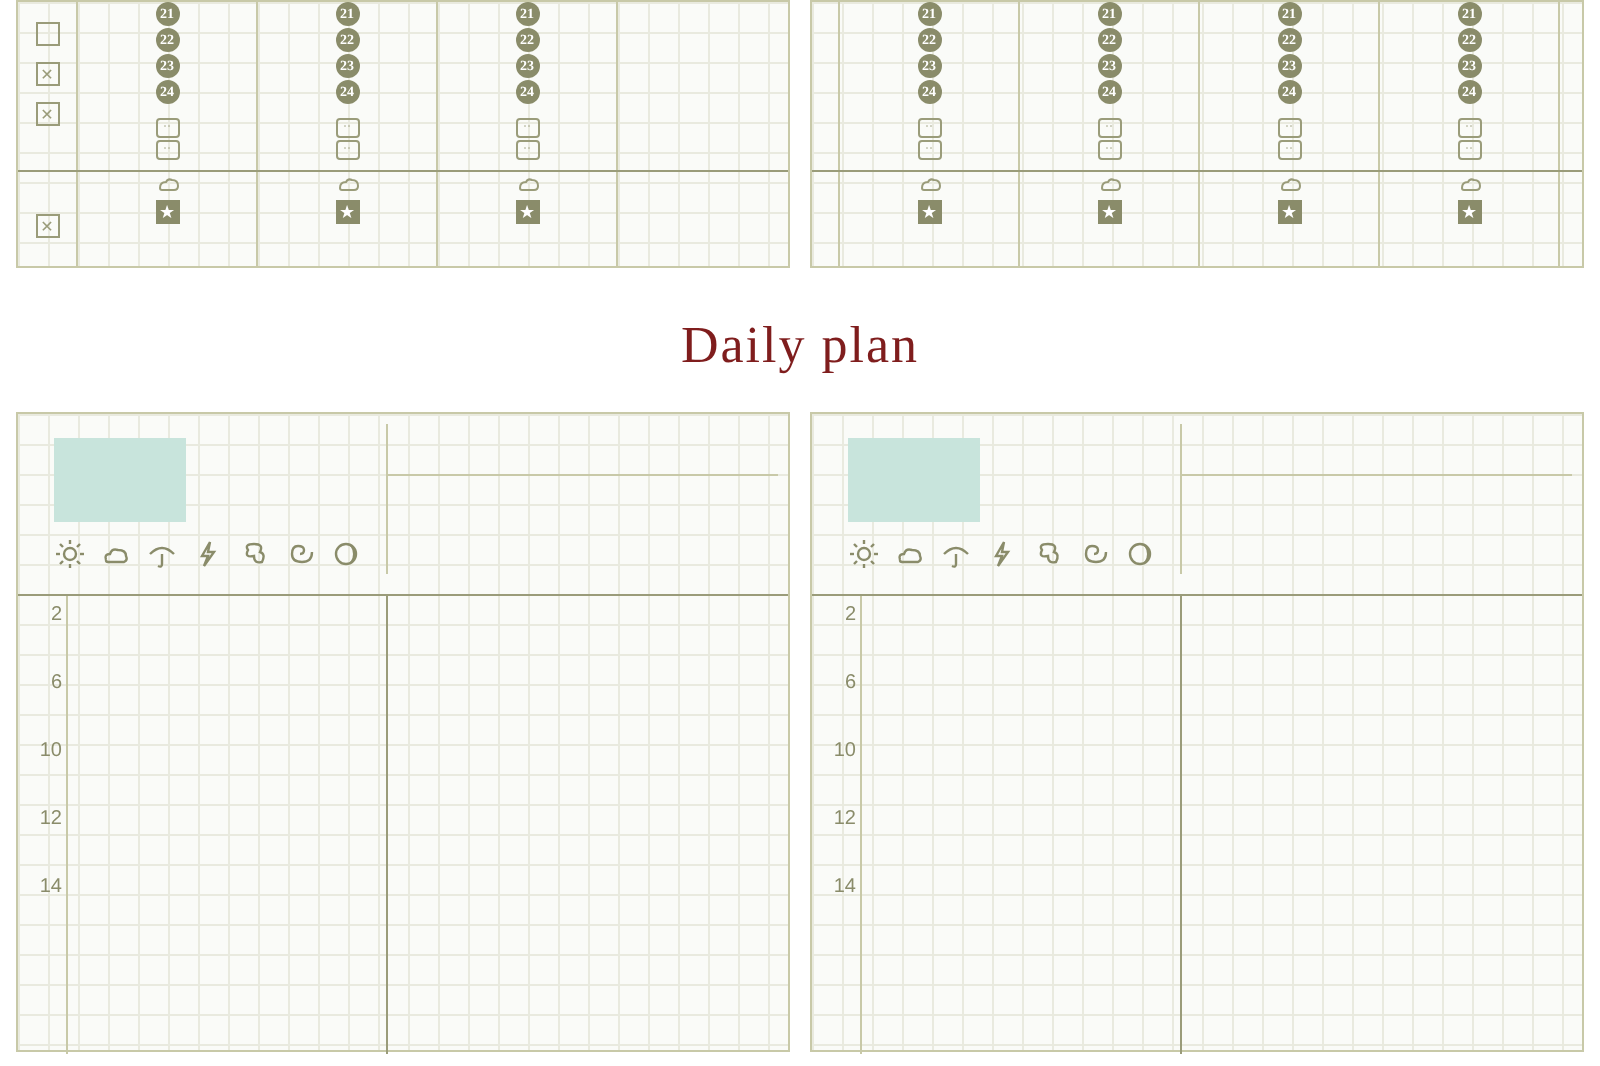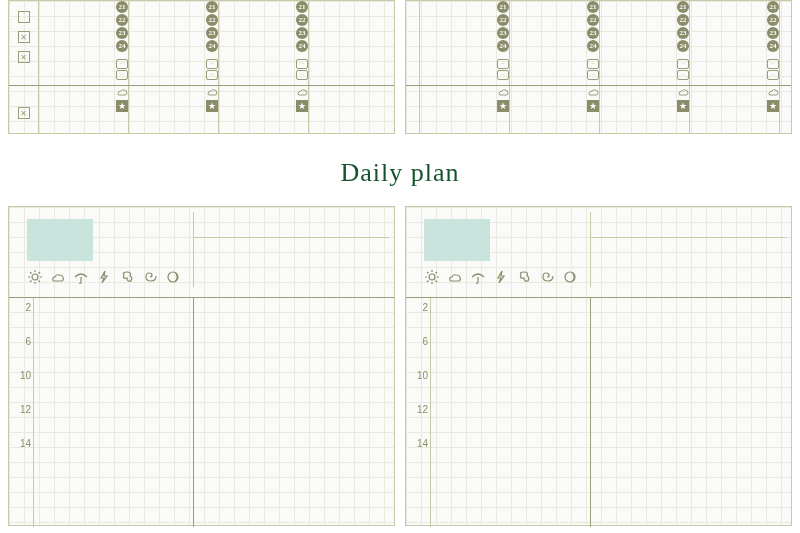--- a/index.html
+++ b/index.html
@@ -48,21 +48,21 @@
     color: #9a9c7a;
     display: flex;
     align-items: center;
     justify-content: center;
   }
   .top-col {
     width: 90px;
     border-right: 1px solid #c8c9a8;
     display: flex;
     flex-direction: column;
-    align-items: flex-end;
+    align-items: center;
   }
   .num-stack {
     display: flex;
     flex-direction: column;
     align-items: center;
     gap: 0px;
   }
   .circ-num {
     width: 12px; height: 12px;
     border-radius: 50%;
@@ -113,21 +113,21 @@
     display: flex;
     align-items: center;
     justify-content: center;
     margin-top: 2px;
   }
 
   
   .heading {
     text-align: center;
     font-size: 26px;
-    color: #14532d;
+    color: #7f1d1d;
     margin: 24px 0 18px 0;
     letter-spacing: 1px;
   }
 
   
   .daily-panel {
     height: 320px;
     position: relative;
   }
   .daily-header {

